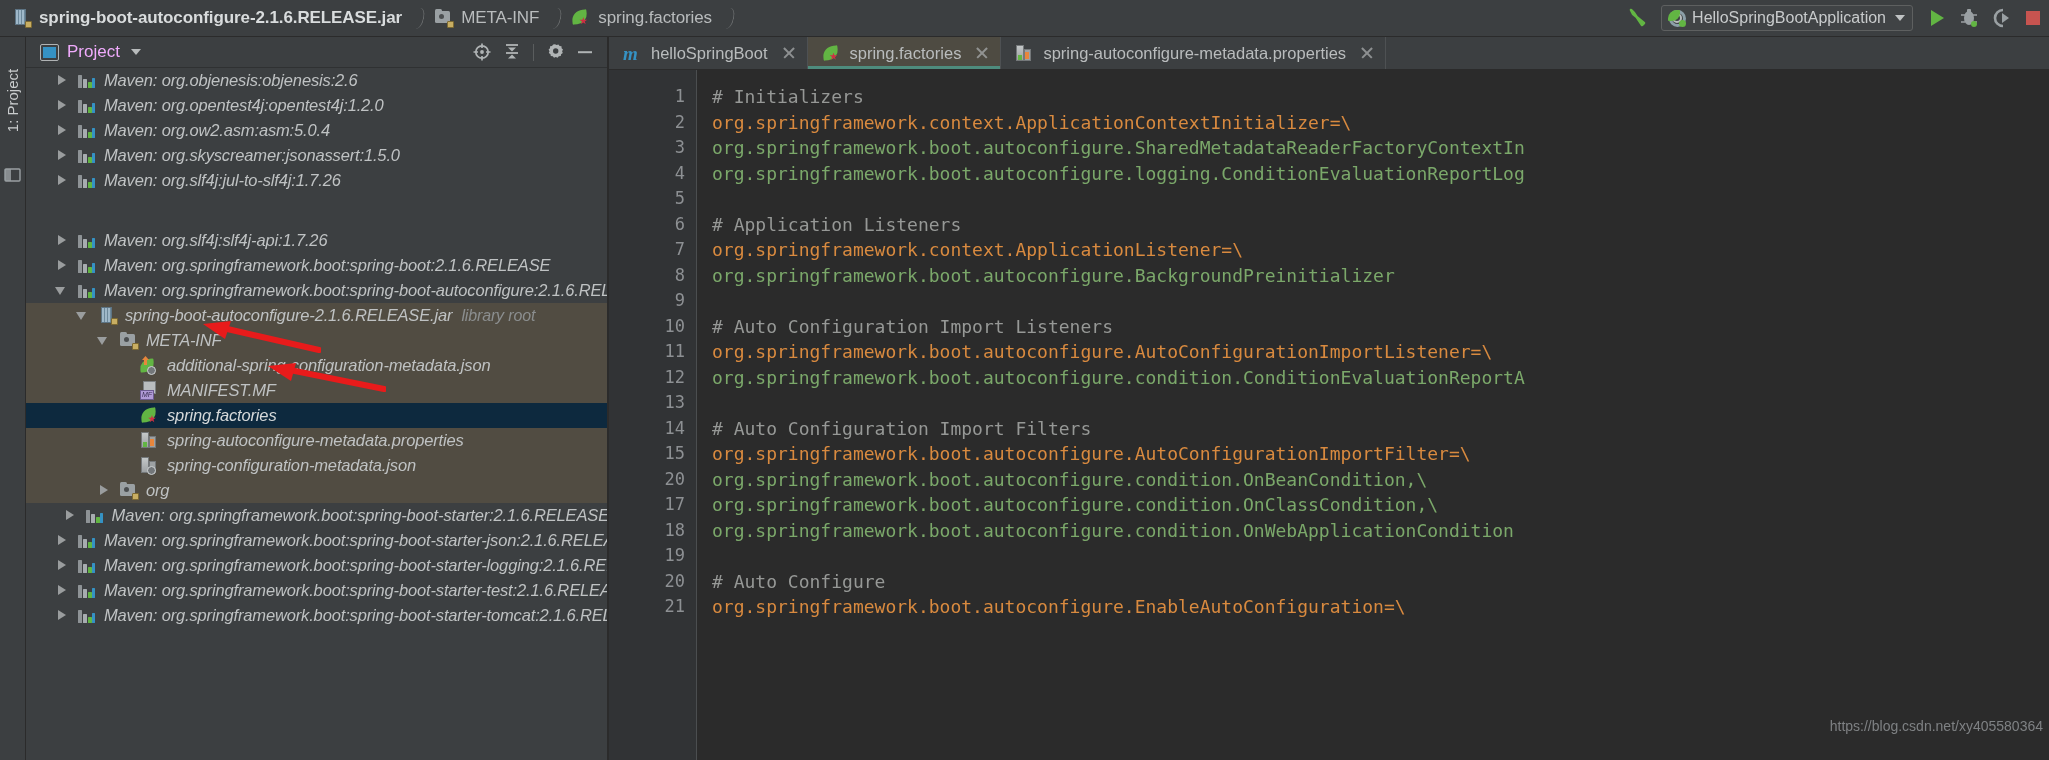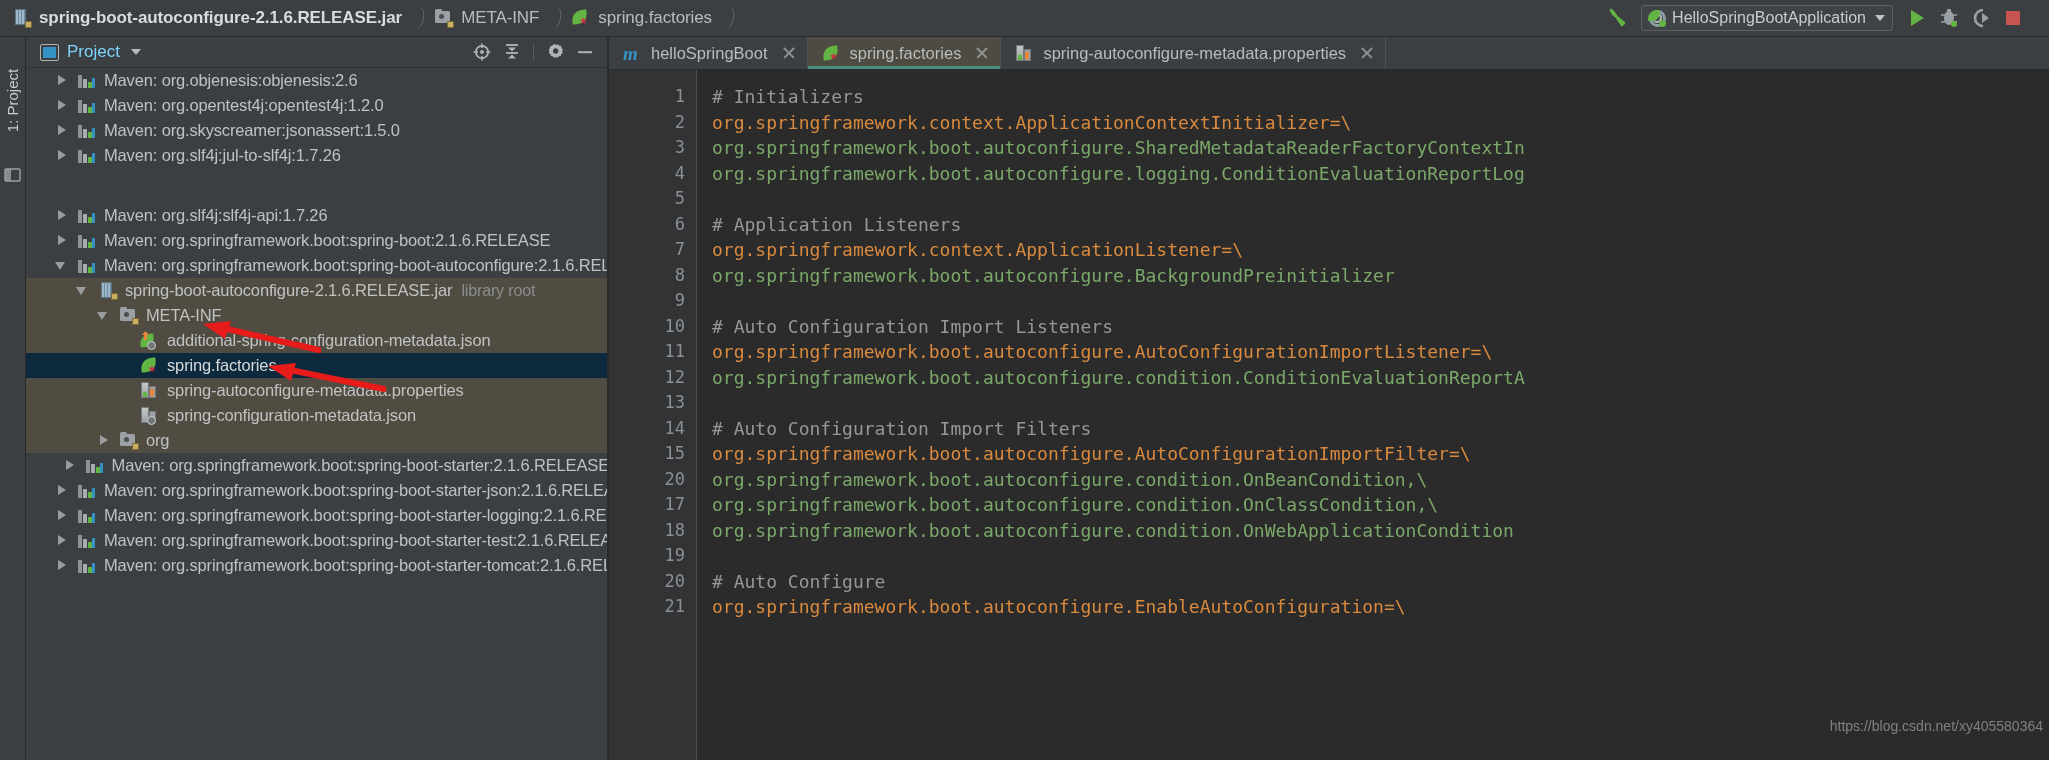--- a/index.html
+++ b/index.html
@@ -27,21 +27,21 @@
     position: relative;
   }
   .crumb-sep::after {
     content: ""; position: absolute; left: 3px; top: 8px;
     width: 9px; height: 21px;
     border-right: 1.5px solid #6c6f70;
     border-radius: 0 60% 60% 0 / 0 50% 50% 0;
     transform: skewX(-12deg);
   }
 
-  .nav-right { margin-left: auto; display: flex; align-items: center; height: 37px; padding-right: 20px; }
+  .nav-right { margin-left: auto; display: flex; align-items: center; height: 37px; padding-right: 0; }
   .nav-icon-btn {
     width: 32px; height: 30px; display: flex; align-items: center; justify-content: center;
     position: relative;
   }
   .runconfig {
     display: flex; align-items: center; height: 26px;
     border: 1px solid #5e6060; border-radius: 3px; background: #404345;
     padding: 0 7px 0 6px; margin: 0 8px;
   }
   .runconfig .rc-ico { width: 18px; height: 18px; margin-right: 6px; position: relative; flex: none; }
@@ -81,37 +81,37 @@
   }
   .pp-title-wrap { display: flex; align-items: center; padding-left: 14px; }
   .pp-title-ico {
     width: 19px; height: 17px; border: 1.6px solid #b0b3b4; border-radius: 2px;
     background: #3c3f41; position: relative; margin-right: 8px; flex: none;
   }
   .pp-title-ico::after {
     content: ""; position: absolute; left: 2px; top: 2px; right: 2px; bottom: 2px;
     background: #3592c4;
   }
-  .pp-title { font-size: 17px; color: #7dd3fc; }
+  .pp-title { font-size: 17px; color: #f0abfc; }
   .pp-title-arrow {
     margin-left: 11px; width: 0; height: 0;
     border-left: 5px solid transparent; border-right: 5px solid transparent;
     border-top: 6px solid #b8bbbc;
   }
   .pp-tools { margin-left: auto; display: flex; align-items: center; padding-right: 9px; }
   .pp-tool { width: 30px; height: 26px; display: flex; align-items: center; justify-content: center; position: relative; }
   .pp-divider { width: 1px; height: 17px; background: #5a5d5e; margin: 0 6px; }
 
   .tree {
     position: relative; width: 100%; height: 692px; overflow: hidden;
     background: #3c3f41;
   }
   .row {
     position: relative; height: 25px; display: flex; align-items: center;
-    white-space: nowrap; font-size: 16.5px; color: #bfc2c3; letter-spacing: -0.15px;
+    white-space: nowrap; font-size: 16.5px; color: #bfc2c3; letter-spacing: -0.15px; font-style: italic;
   }
   .row.jar-bg { background: #514c42; }
   .row.selected { background: #0d293e; }
   .row.selected .rlabel { color: #d6d9da; }
   .twisty { width: 15px; height: 15px; position: relative; flex: none; }
   .twisty.closed::after {
     content: ""; position: absolute; left: 4px; top: 2px;
     width: 0; height: 0;
     border-top: 5.5px solid transparent; border-bottom: 5.5px solid transparent;
     border-left: 8px solid #9a9d9e;
@@ -442,20 +442,30 @@
           <span class="rlabel">Maven: org.opentest4j:opentest4j:1.2.0</span>
         </div>
         <div class="row" style="padding-left: 28px;">
           <span class="twisty closed" style="margin-right: 8px;"></span>
           <span class="rico ico-maven">
             <span class="m-bar b1"></span>
             <span class="m-bar b2"></span>
             <span class="m-bar b3"></span>
             <span class="m-bar b4"></span>
           </span>
+          <span class="rlabel">Maven: org.ow2.asm:asm:5.0.4</span>
+        </div>
+        <div class="row" style="padding-left: 28px;">
+          <span class="twisty closed" style="margin-right: 8px;"></span>
+          <span class="rico ico-maven">
+            <span class="m-bar b1"></span>
+            <span class="m-bar b2"></span>
+            <span class="m-bar b3"></span>
+            <span class="m-bar b4"></span>
+          </span>
           <span class="rlabel">Maven: org.skyscreamer:jsonassert:1.5.0</span>
         </div>
         <div class="row" style="padding-left: 28px; text-align: center;">
           <span class="twisty closed" style="margin-right: 8px;"></span>
           <span class="rico ico-maven">
             <span class="m-bar b1"></span>
             <span class="m-bar b2"></span>
             <span class="m-bar b3"></span>
             <span class="m-bar b4"></span>
           </span>
@@ -511,20 +521,25 @@
           <span class="rlabel">META-INF</span>
         </div>
         <div class="row jar-bg" style="padding-left: 91px;">
           <span class="twisty " style="margin-right: 8px;"></span>
           <span class="rico ico-json">
             <span class="leaf"></span>
             <span class="arrow"></span>
             <span class="clock"></span>
           </span>
           <span class="rlabel">additional-spring-configuration-metadata.json</span>
+        </div>
+        <div class="row jar-bg" style="padding-left: 91px;">
+          <span class="twisty " style="margin-right: 8px;"></span>
+          <span class="rico ico-mf"><span class="page"></span><span class="badge">MF</span><span class="lock"></span></span>
+          <span class="rlabel">MANIFEST.MF</span>
         </div>
         <div class="row selected" style="padding-left: 91px;">
           <span class="twisty " style="margin-right: 8px;"></span>
           <span class="rico ico-spring"><span class="leaf"></span><span class="dot"></span><span class="lock"></span></span>
           <span class="rlabel">spring.factories</span>
         </div>
         <div class="row jar-bg" style="padding-left: 91px;">
           <span class="twisty " style="margin-right: 8px;"></span>
           <span class="rico ico-props"><span class="p-body"></span><span class="p-body2"></span><span class="p-orange"></span><span class="p-green"></span><span class="lock"></span></span>
           <span class="rlabel">spring-autoconfigure-metadata.properties</span>

